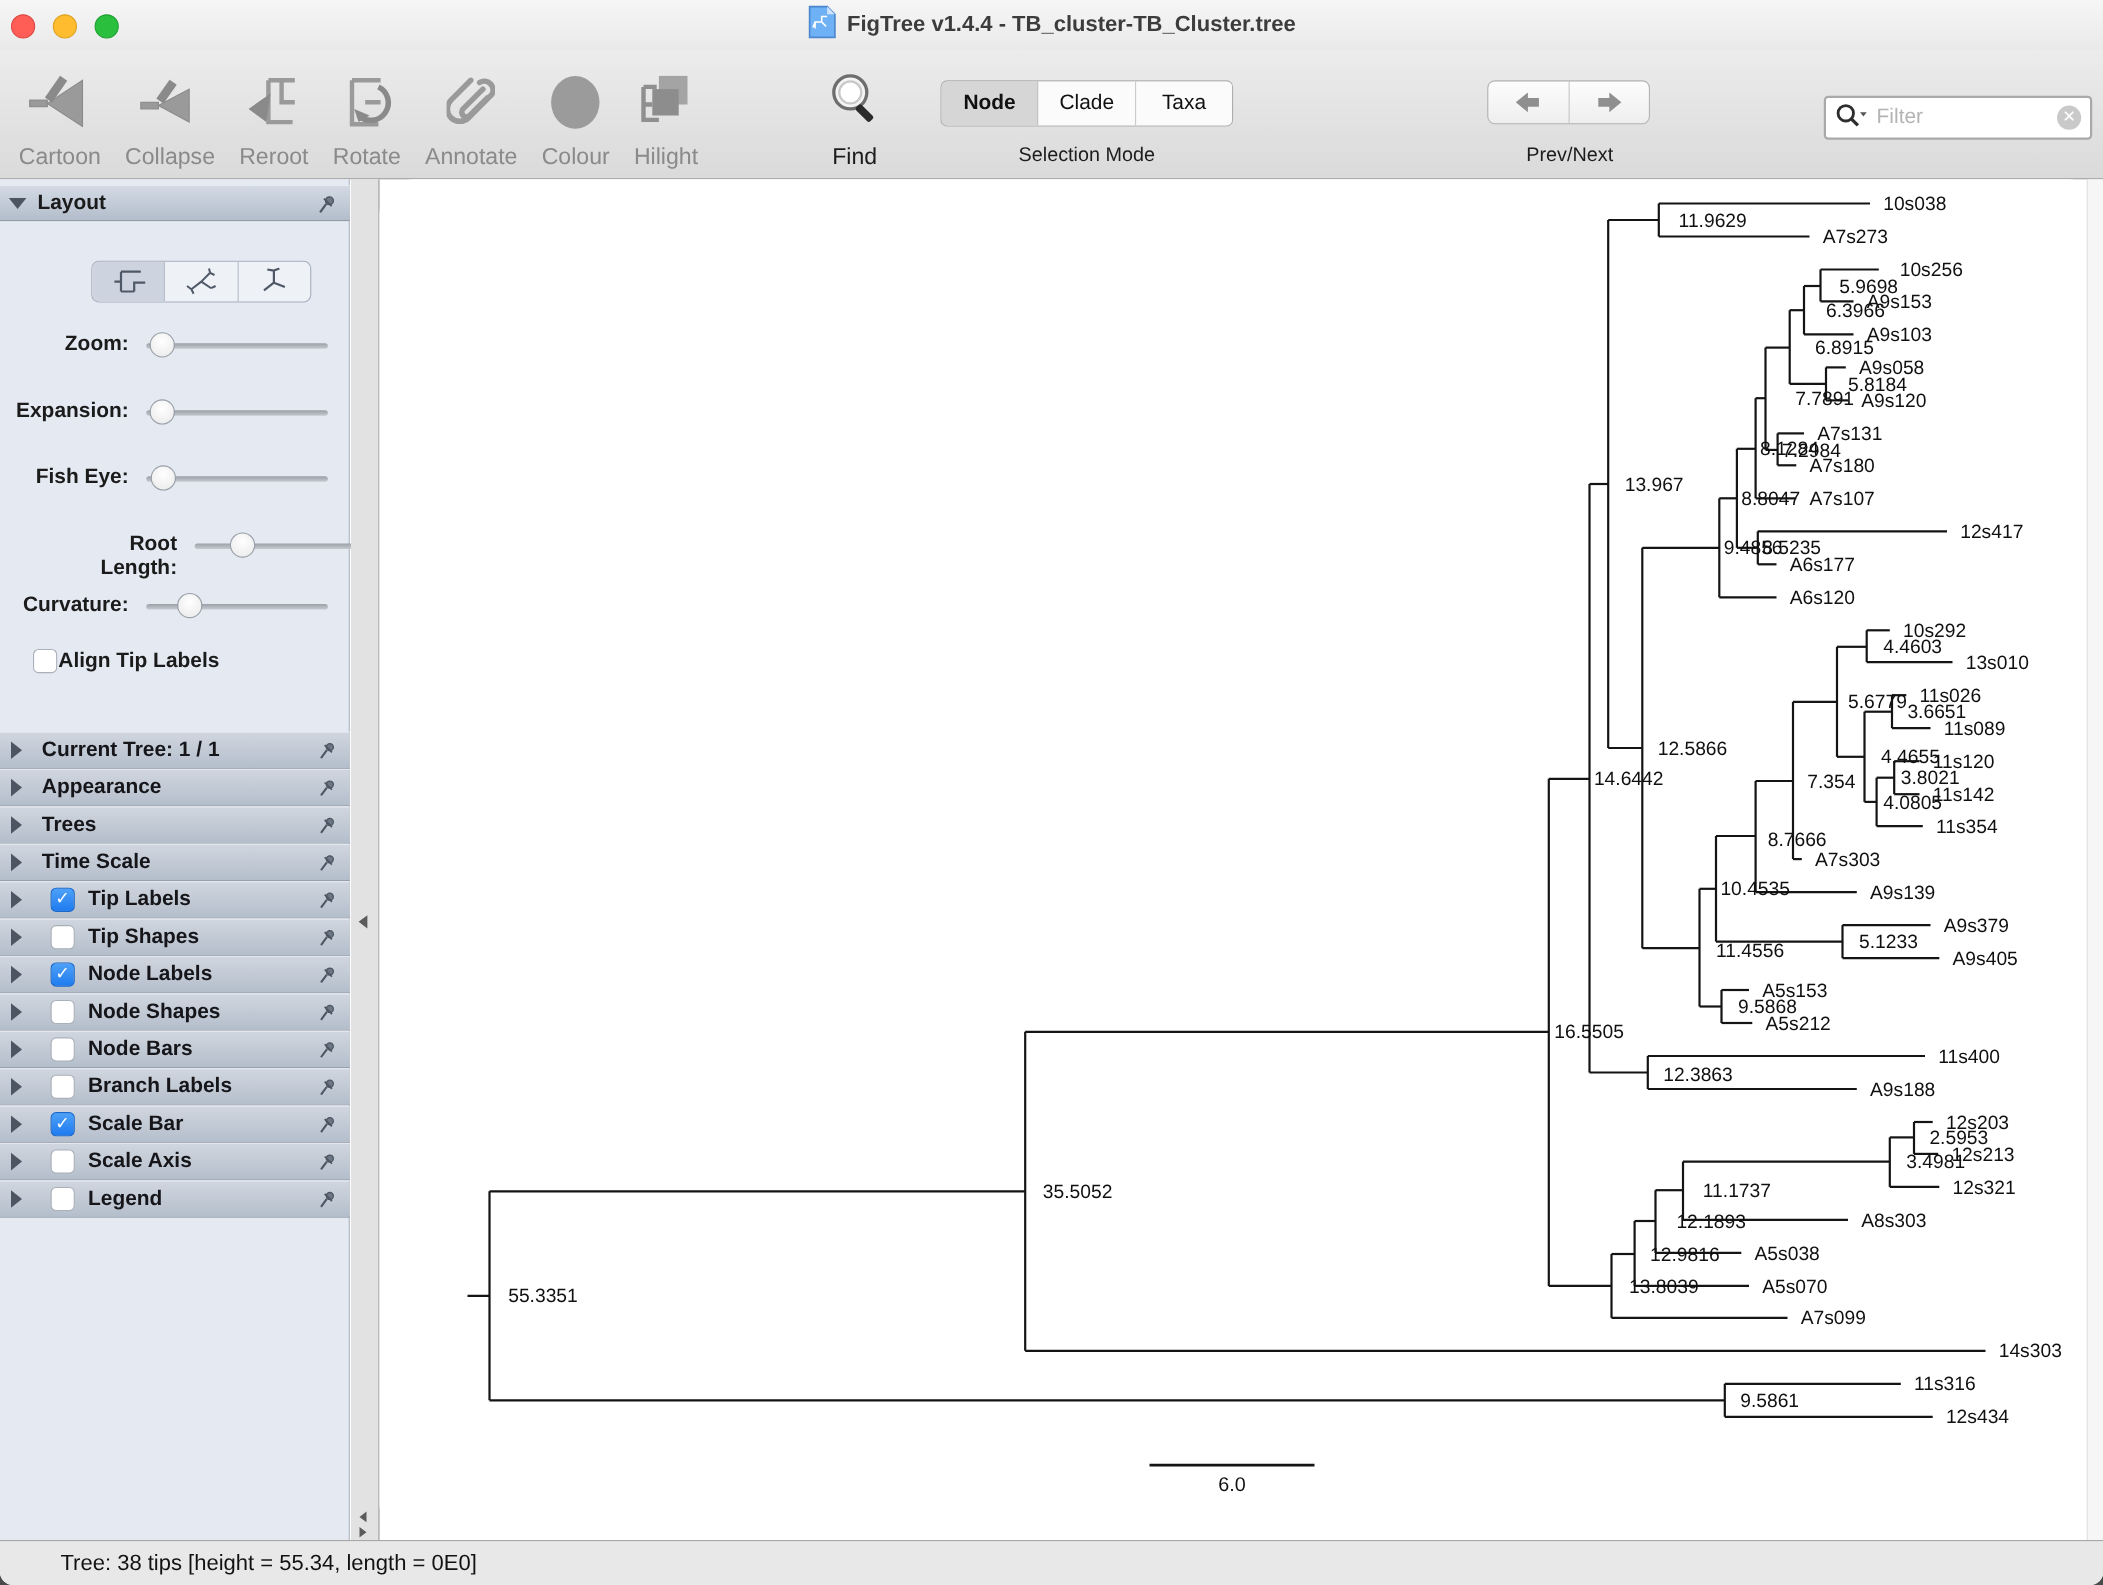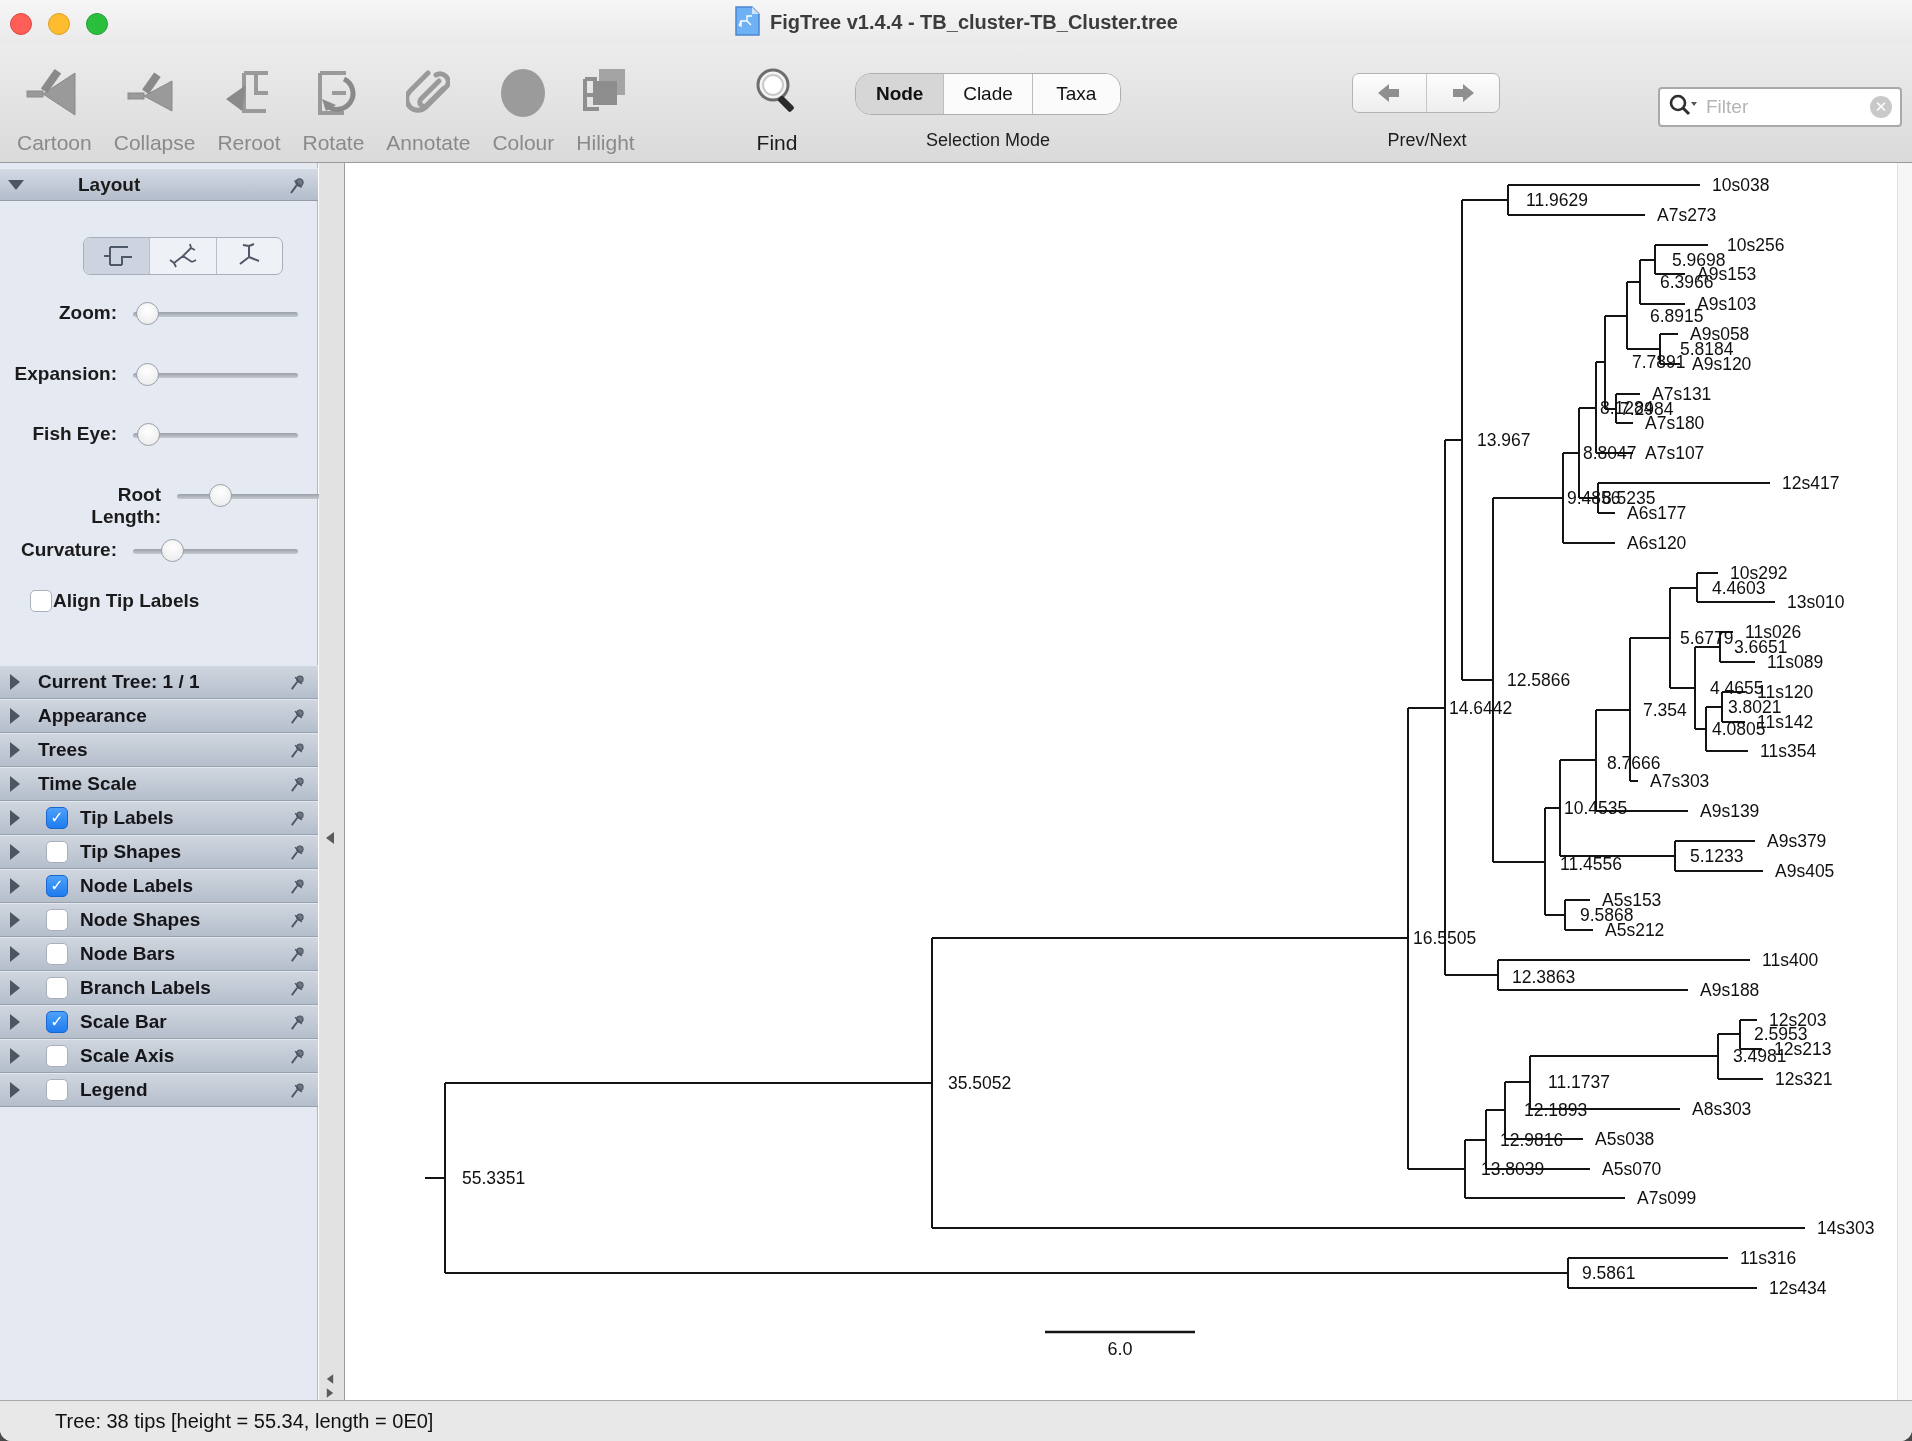--- a/index.html
+++ b/index.html
@@ -20,40 +20,40 @@
   
   .toolbar{position:absolute;left:0;top:45px;width:1912px;height:118px;
     background:linear-gradient(#ececec,#dadada);border-bottom:1px solid #9a9a9a;}
   .tb-group{position:absolute;left:6px;top:6px;display:flex;}
   .tbtn{display:flex;flex-direction:column;align-items:center;justify-content:flex-end;height:104px;padding:0 11px;cursor:default;}
   .tbtn .ticon{height:62px;display:flex;align-items:center;}
   .tlabel{font-size:21px;color:#8a8a8a;margin-top:6px;white-space:nowrap;}
   .tb-find{position:absolute;left:742px;top:6px;width:70px;display:flex;flex-direction:column;align-items:center;justify-content:flex-end;height:104px;}
   .tb-find .tlabel{color:#1c1c1c;}
   .tb-sel{position:absolute;left:855px;top:6px;width:266px;height:104px;}
-  .seg{position:absolute;left:0;top:22px;width:266px;height:42px;display:flex;border:1px solid #adadad;border-radius:16px;overflow:hidden;background:#f7f7f7;}
+  .seg{position:absolute;left:0;top:22px;width:266px;height:42px;display:flex;border:1px solid #adadad;border-radius:6px;overflow:hidden;background:#f7f7f7;}
   .seg-opt{flex:1;display:flex;align-items:center;justify-content:center;font-size:19px;color:#111;border-right:1px solid #bdbdbd;background:#fbfbfb;}
   .seg-opt:last-child{border-right:none;}
   .seg-opt.selected{background:#d6d6d6;font-weight:bold;}
   .tb-caption{position:absolute;left:0;right:0;bottom:4px;text-align:center;font-size:18px;color:#1c1c1c;white-space:nowrap;}
   .tb-pn{position:absolute;left:1352px;top:6px;width:150px;height:104px;}
   .pn-group{position:absolute;left:0;top:22px;width:148px;height:40px;display:flex;border:1px solid #b4b4b4;border-radius:7px;background:linear-gradient(#fdfdfd,#eeeeee);}
   .pn-btn{flex:1;display:flex;align-items:center;justify-content:center;}
   .pn-btn:first-child{border-right:1px solid #c6c6c6;}
   .tb-filter{position:absolute;right:10px;top:42px;width:244px;height:40px;background:#fff;border:2px solid #a9a9a9;border-radius:4px;display:flex;align-items:center;padding:0 8px;gap:6px;}
   .tb-filter input{border:none;outline:none;flex:1;font-size:19px;color:#444;min-width:0;background:transparent;}
   .tb-filter input::placeholder{color:#b4b4b4;}
   .clear-btn{width:22px;height:22px;border-radius:50%;background:#c9c9c9;color:#fff;font-size:15px;line-height:22px;text-align:center;font-weight:bold;}
 
   
   .main{position:absolute;left:0;top:163px;width:1912px;height:1237px;}
   .sidebar{position:absolute;left:0;top:0;width:318px;height:1237px;background:#e4e9f2;border-right:1px solid #b0b6c0;}
   .panel-header{position:absolute;left:0;width:318px;height:33px;
     background:linear-gradient(#d3dae4,#b3bdcb);border-top:1px solid #e8ecf2;border-bottom:1px solid #939daa;
-    display:flex;align-items:center;gap:44px;}
+    display:flex;align-items:center;}
   .ph-label{font-size:19px;font-weight:bold;color:#1b1b1b;}
   .tri-down{width:0;height:0;border-left:8px solid transparent;border-right:8px solid transparent;border-top:10px solid #4c5561;margin:0 10px 0 8px;}
   .tri-right{width:0;height:0;border-top:8px solid transparent;border-bottom:8px solid transparent;border-left:10px solid #4c5561;margin:0 12px 0 10px;}
   .pin{position:absolute;right:12px;top:8px;}
   
   .seg3{position:absolute;left:83px;top:74px;width:200px;height:38px;display:flex;border:1px solid #a8aebc;border-radius:7px;overflow:hidden;background:#eef1f6;}
   .seg3 .s3{flex:1;display:flex;align-items:center;justify-content:center;border-right:1px solid #b7bdc9;}
   .seg3 .s3:last-child{border-right:none;}
   .seg3 .s3.selected{background:#cdd4df;}
   .slider-row{position:absolute;left:0;width:318px;height:32px;}

